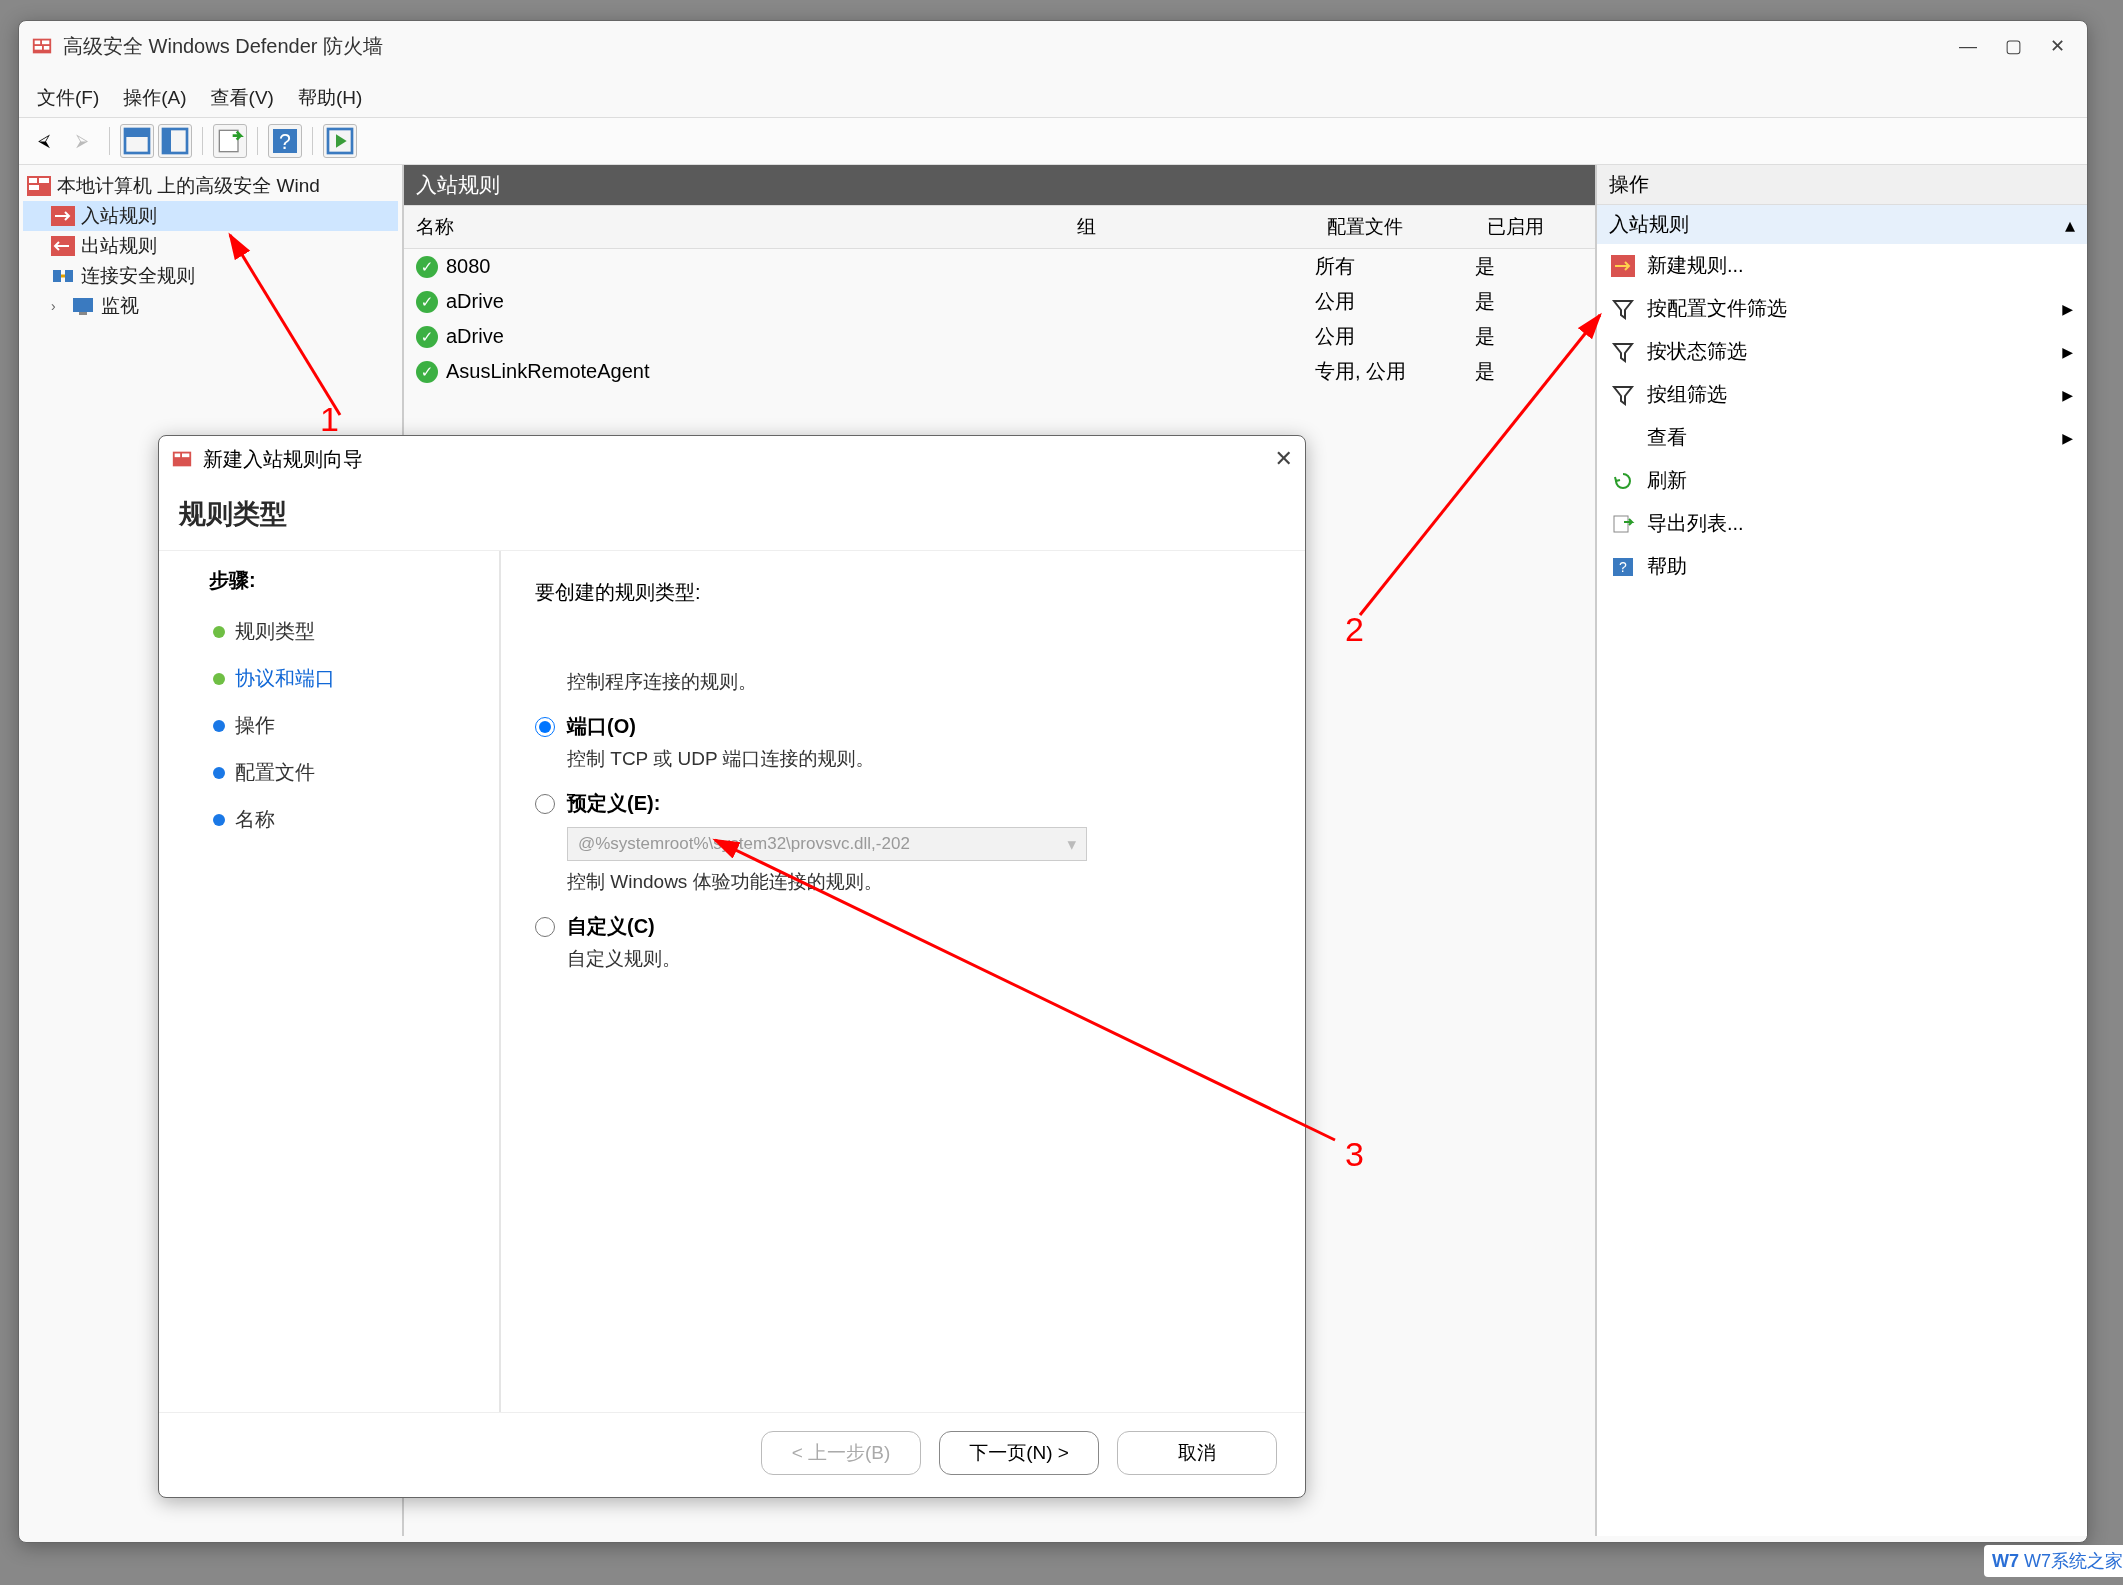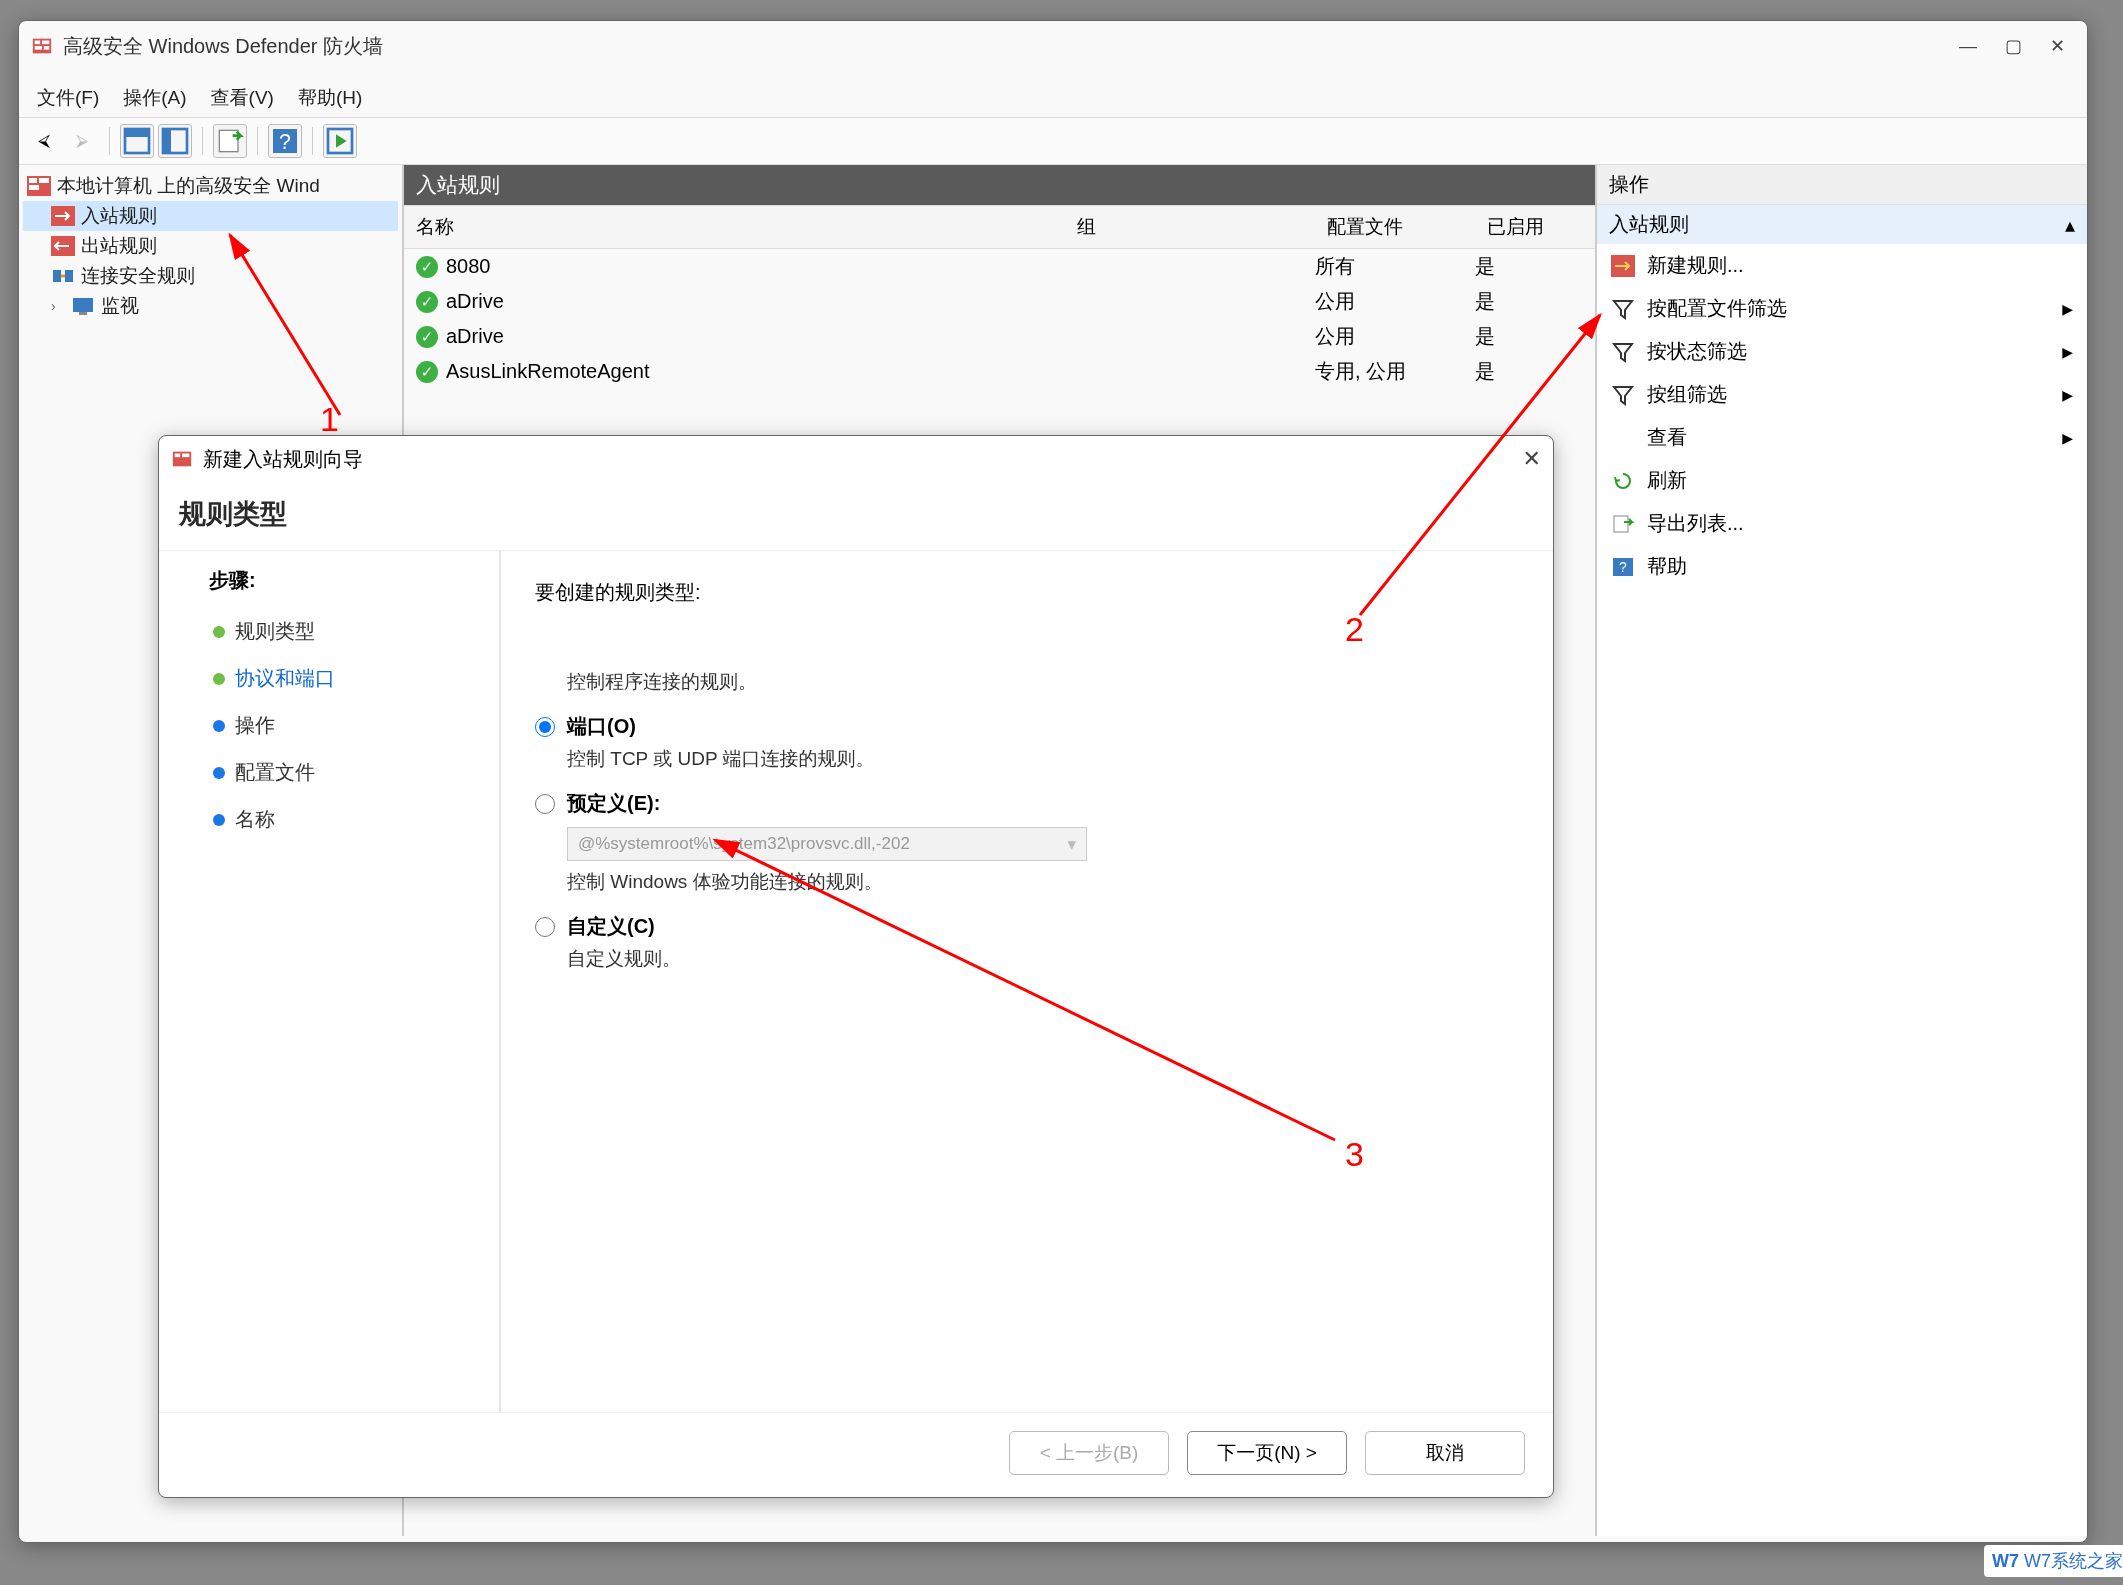--- a/index.html
+++ b/index.html
@@ -45,21 +45,21 @@
 .check-icon { width: 22px; height: 22px; border-radius: 50%; background: #3cb043; color: #fff; font-size: 15px; display: flex; align-items: center; justify-content: center; }
 
 .actions-pane { width: 490px; background: #fff; }
 .actions-header { padding: 6px 12px; font-size: 20px; border-bottom: 1px solid #ddd; background: #f0f0f0; }
 .actions-section-title { background: #e6f0fb; padding: 6px 12px; font-size: 20px; display: flex; justify-content: space-between; align-items: center; }
 .action-item { display: flex; align-items: center; gap: 12px; padding: 8px 14px; font-size: 20px; cursor: default; }
 .action-item .chev { margin-left: auto; font-size: 14px; }
 .action-icon { width: 24px; height: 22px; display: inline-block; }
 
 
-.wizard { left: 158px; top: 435px; width: 1396px; height: 1063px; background: #fff; border-radius: 8px; }
+.wizard { left: 158px; top: 435px; width: 1148px; height: 1063px; background: #fff; border-radius: 8px; }
 .wizard .titlebar { height: 46px; }
 .wizard-title { font-size: 20px; }
 .wizard-close { margin-left: auto; font-size: 22px; color: #444; cursor: default; }
 .wizard-head { padding: 14px 20px 18px; border-bottom: 1px solid #eee; }
 .wizard-head h2 { font-size: 27px; color: #2a2a2a; font-weight: 600; }
 .wizard-head p { font-size: 20px; color: #444; margin-top: 10px; }
 .wizard-body { display: flex; height: calc(100% - 200px); }
 .wizard-steps { width: 310px; padding: 16px 18px; border-right: 2px solid #e5e5e5; font-size: 20px; margin-left: 32px; }
 .wizard-steps .steps-label { font-weight: 600; margin-bottom: 14px; }
 .step-item { display: flex; align-items: center; gap: 10px; padding: 10px 4px; color: #333; }
@@ -70,21 +70,21 @@
 .wizard-content { flex: 1; padding: 28px 34px; font-size: 20px; }
 .wizard-content .prompt { margin-bottom: 63px; }
 .radio-row { display: flex; align-items: flex-start; gap: 12px; margin: 18px 0 6px; }
 .radio-row input[type=radio] { width: 20px; height: 20px; margin-top: 4px; }
 .radio-label { font-weight: 600; }
 .radio-desc { margin-left: 32px; font-size: 19px; color: #333; }
 .disabled-text { color: #999; }
 .dropdown { margin: 10px 0 8px 32px; width: 520px; height: 34px; border: 1px solid #ccc; background: #f2f2f2; color: #999; padding: 4px 10px; font-size: 17px; display: flex; align-items: center; justify-content: space-between; }
 
 .wizard-footer { display: flex; justify-content: flex-end; gap: 18px; padding: 18px 28px; border-top: 1px solid #eee; }
-.btn { min-width: 160px; height: 44px; border: 1px solid #bbb; background: #fff; border-radius: 5px; font-size: 19px; display: flex; align-items: center; justify-content: center; gap: 6px; cursor: default; }
+.btn { min-width: 160px; height: 44px; border: 1px solid #bbb; background: #fff; border-radius: 12px; font-size: 19px; display: flex; align-items: center; justify-content: center; gap: 6px; cursor: default; }
 .btn.disabled { color: #aaa; }
 .btn.primary { border-color: #888; }
 
 
 .arrow-svg { position: absolute; pointer-events: none; }
 .anno-num { position: absolute; color: #f00; font-size: 34px; font-weight: 500; }
 
 .watermark { position: absolute; right: -8px; bottom: 8px; font-size: 18px; color: #2a6fd6; background: #fff; padding: 4px 8px; border-radius: 4px; }
 .watermark b { color: #2a6fd6; }
 

